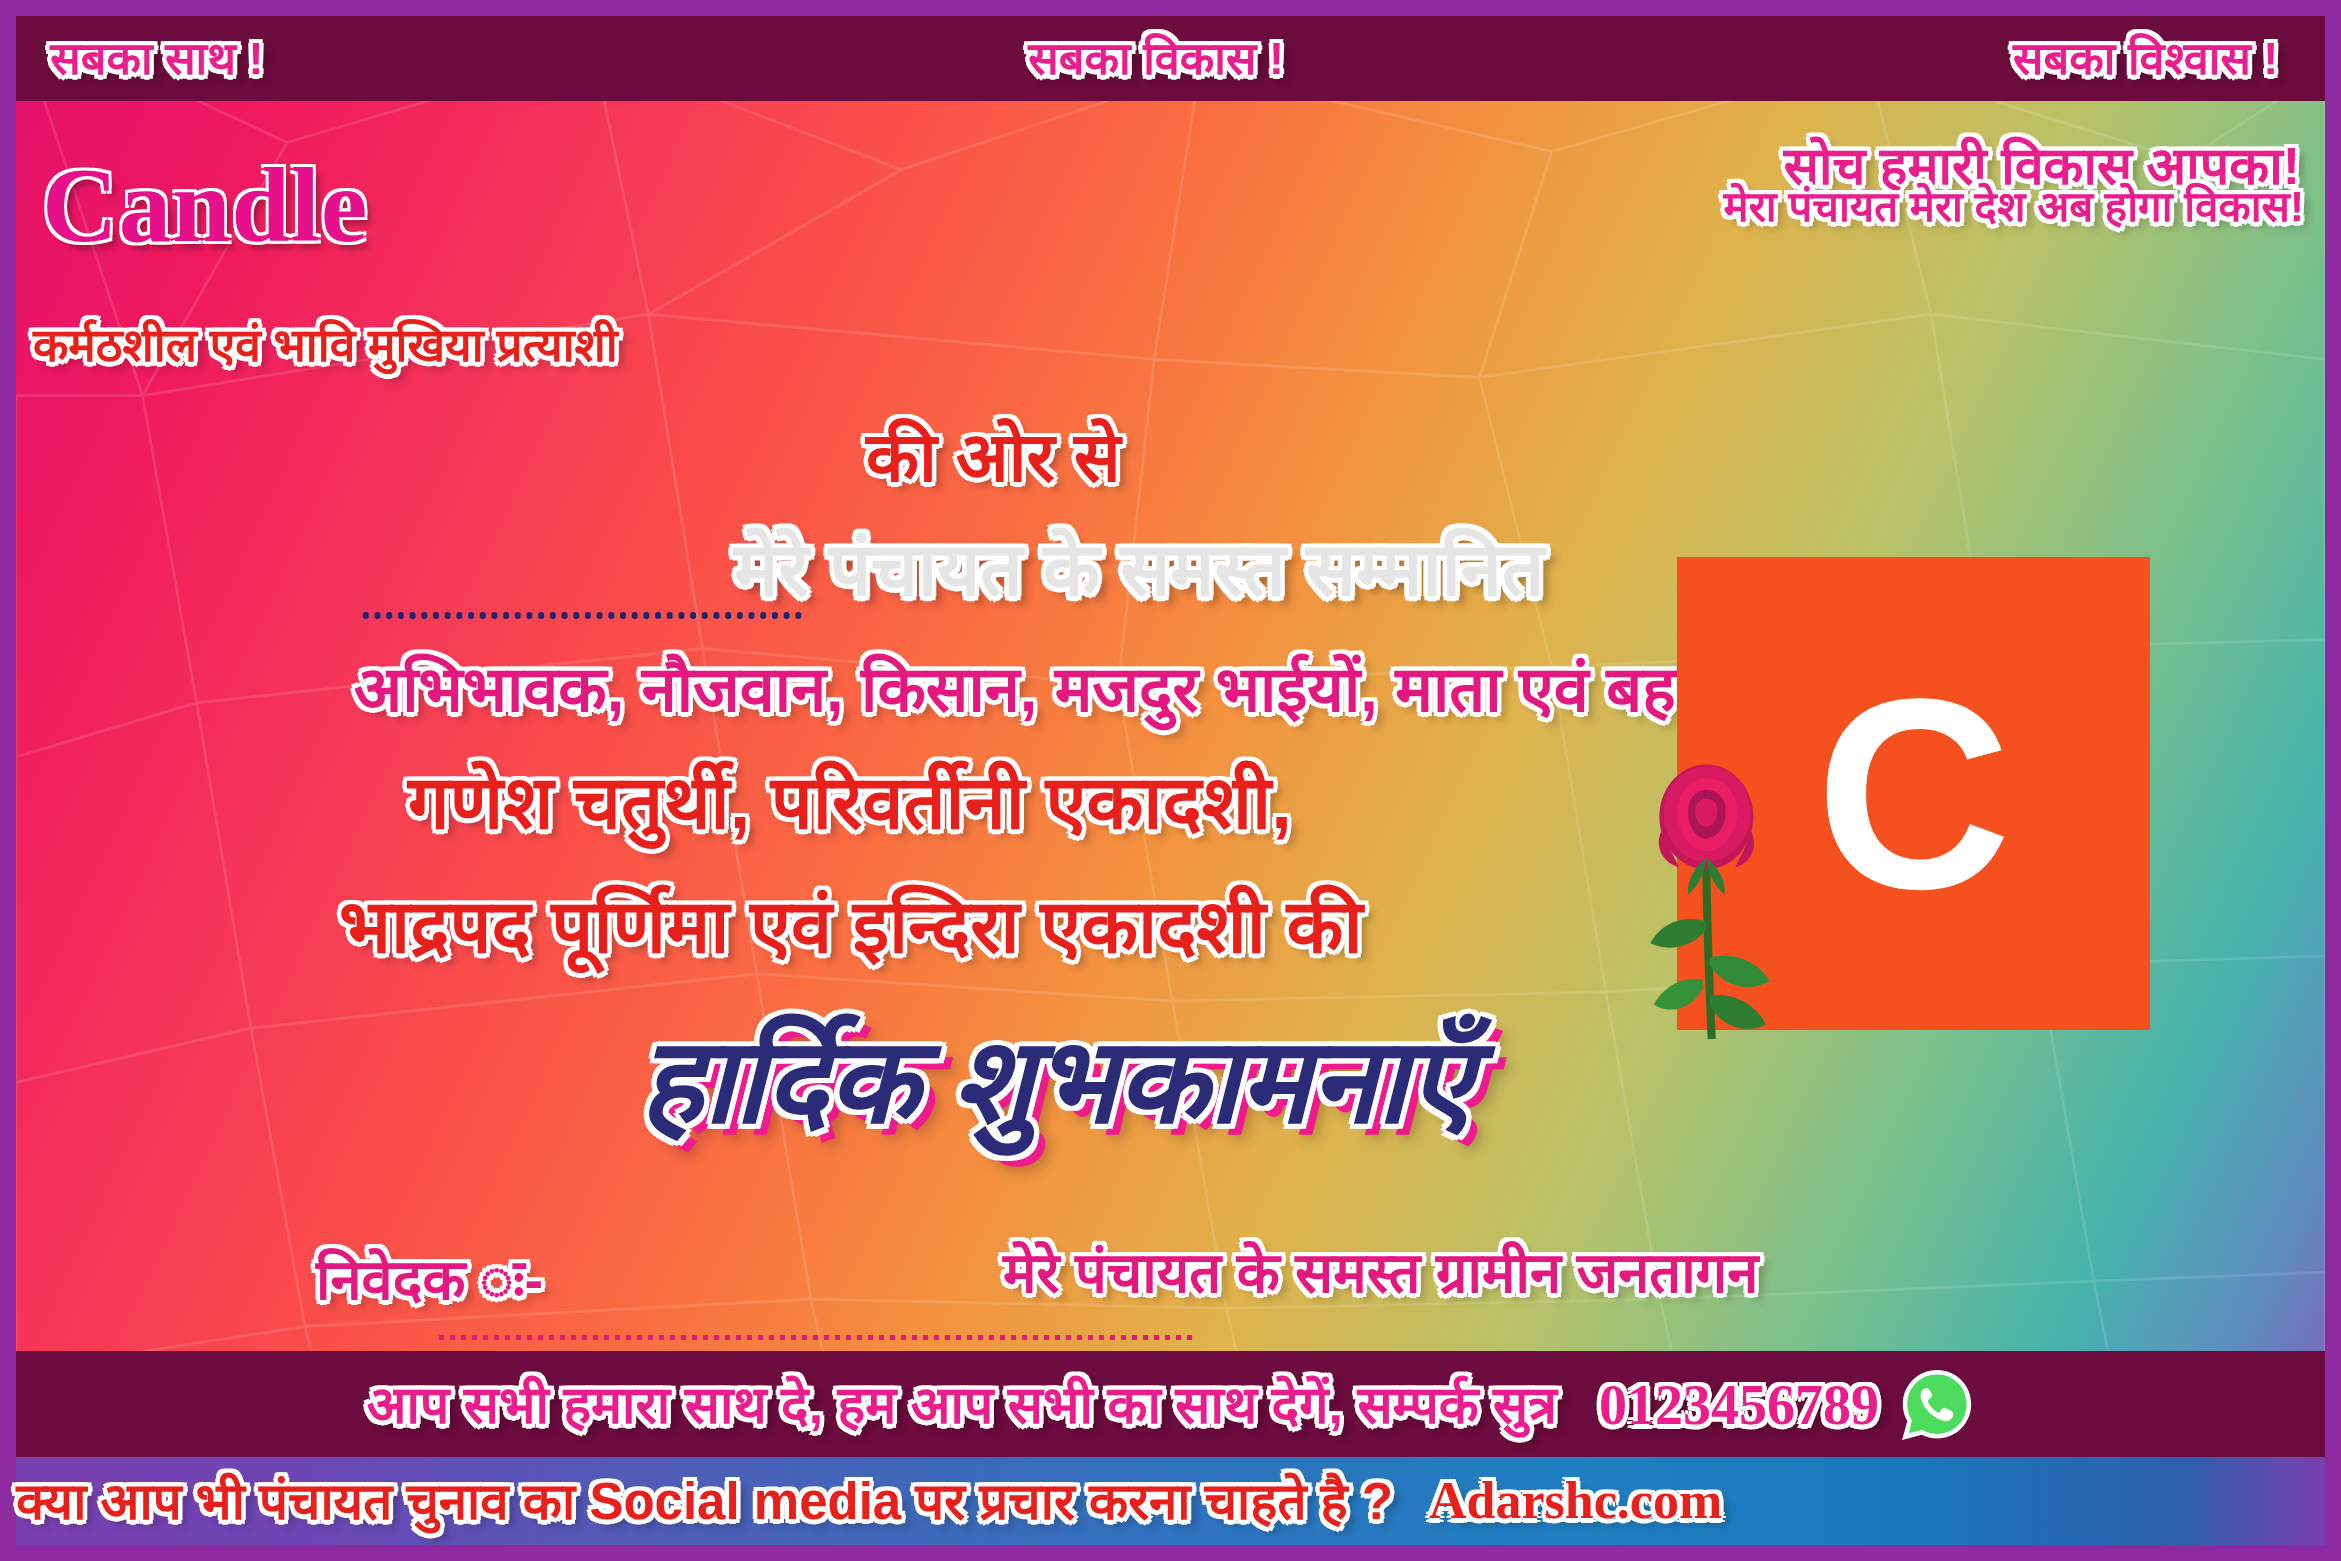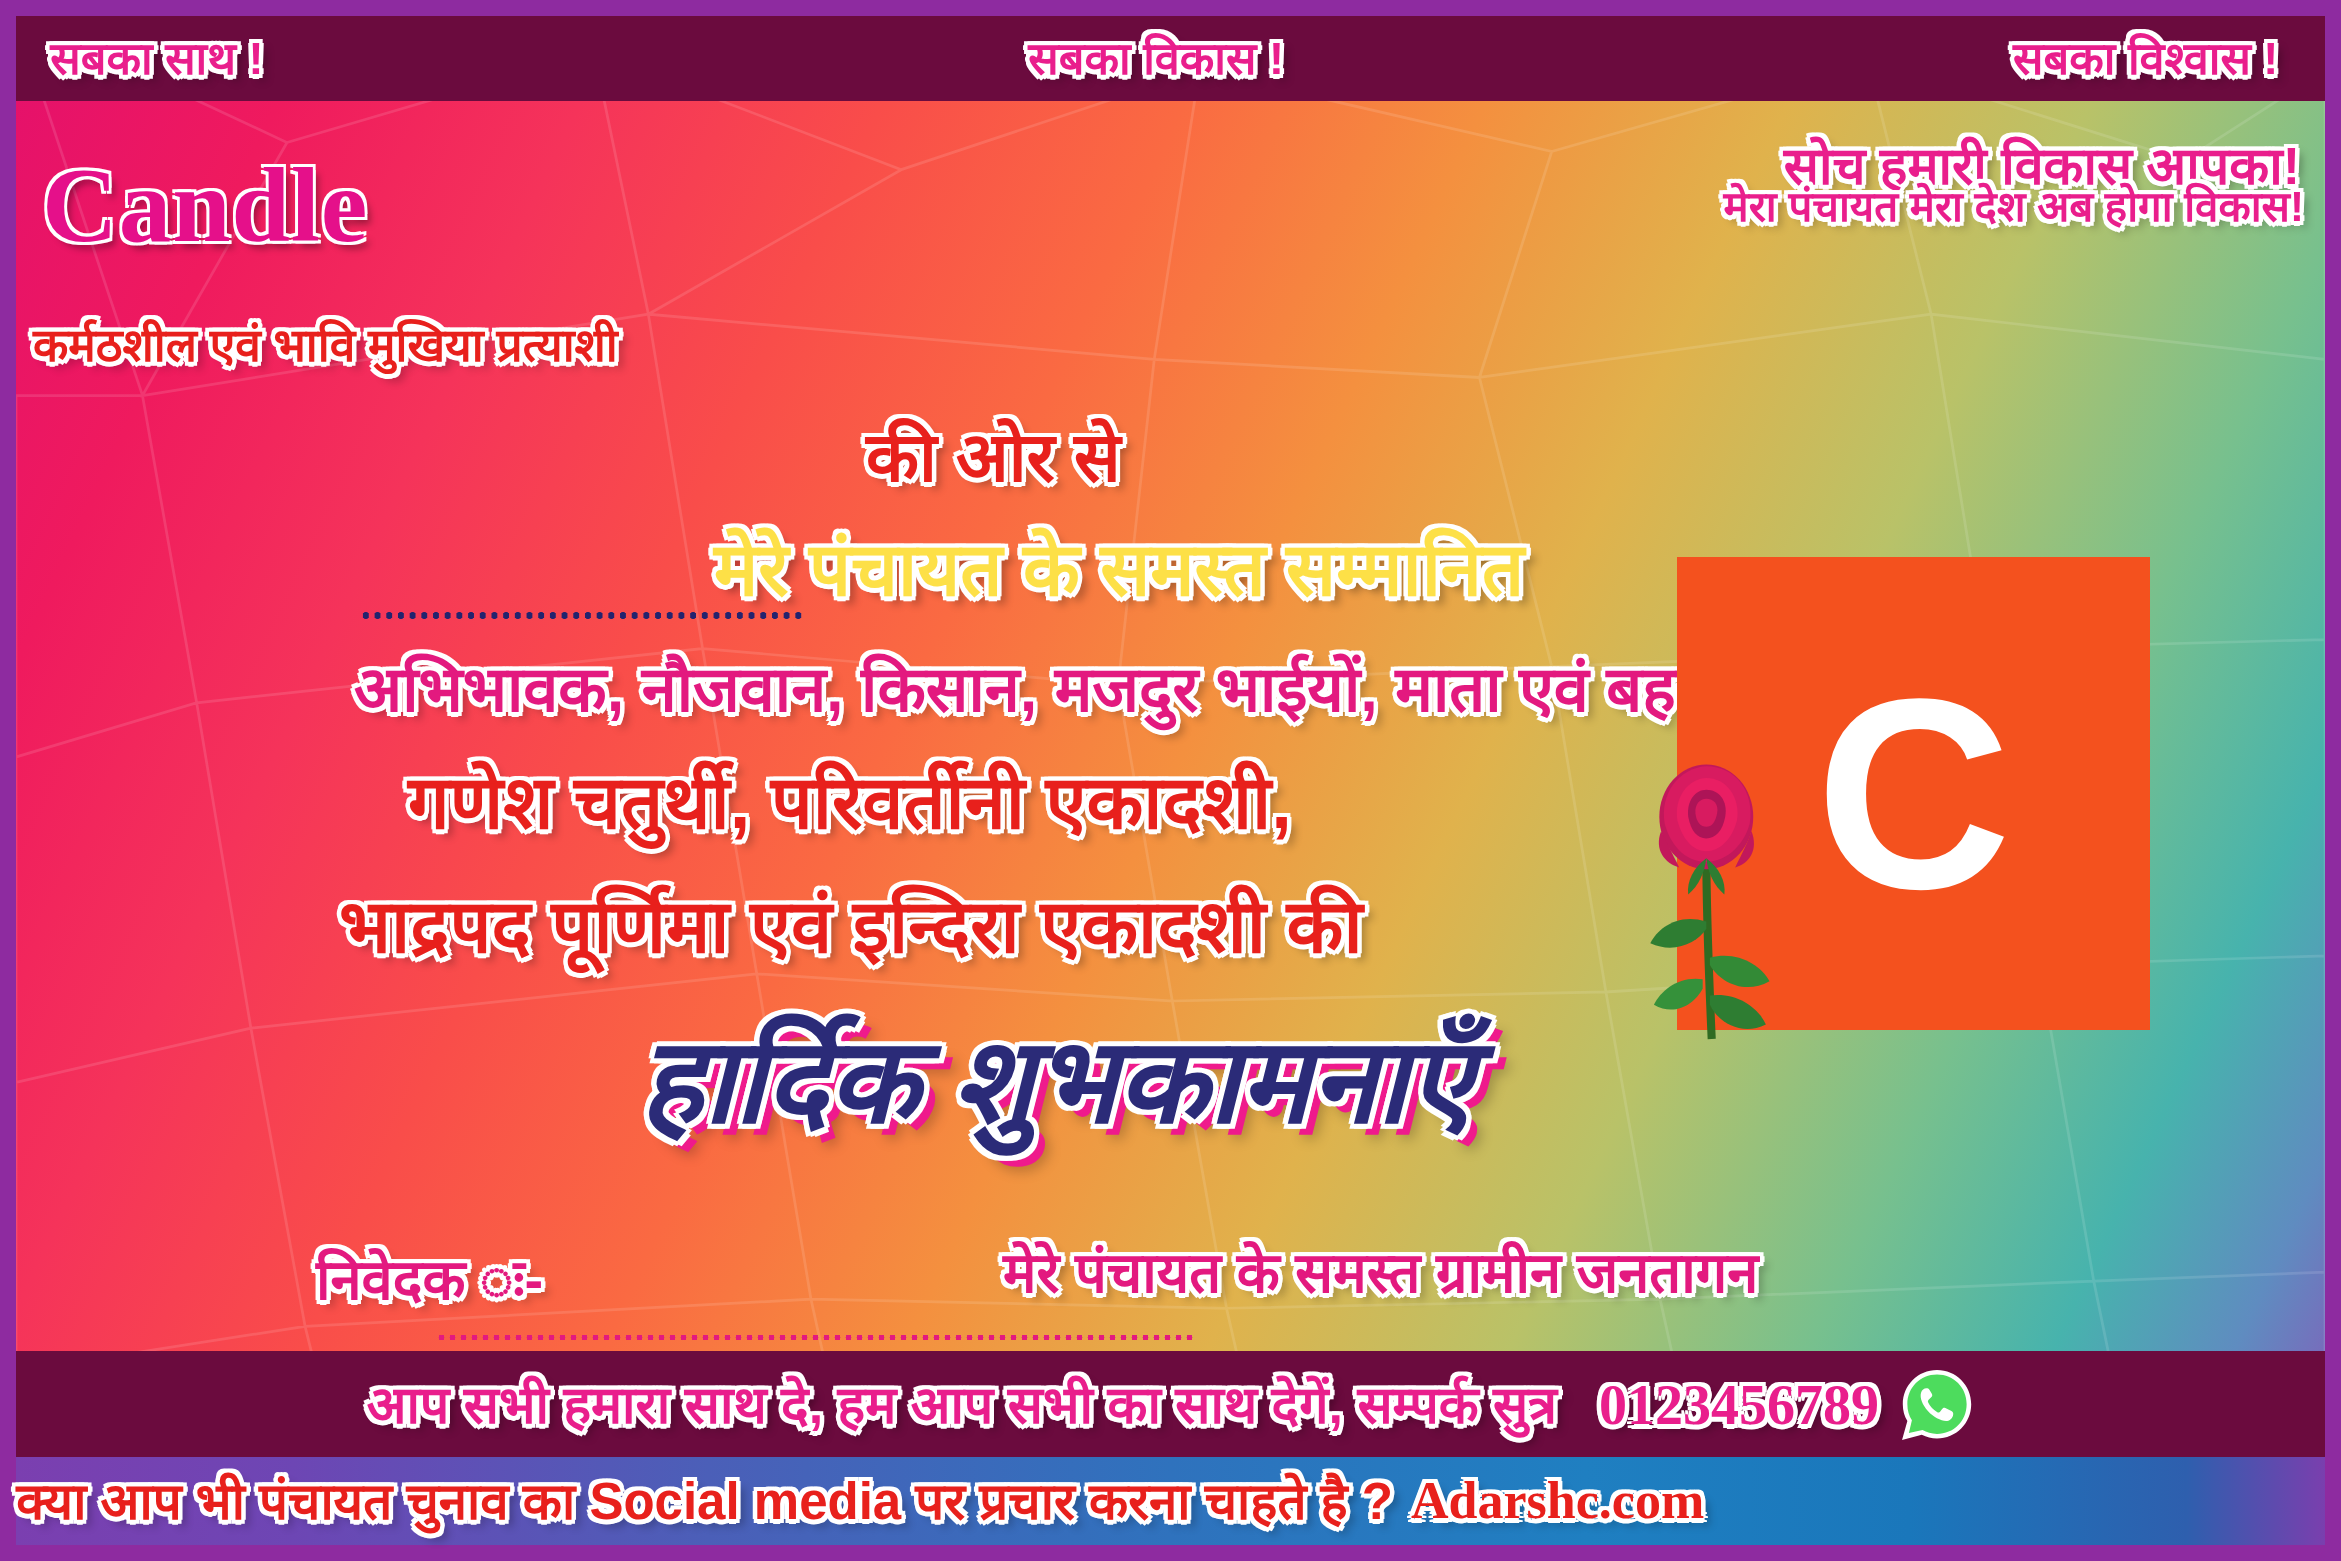--- a/index.html
+++ b/index.html
@@ -60,25 +60,26 @@
       6.3px 6.3px 8.1px rgba(0,0,0,.35);
   }
   .o-red {
     color:#e8201c;
     text-shadow:
       -3.6px -3.6px 0 #fff, 3.6px -3.6px 0 #fff, -3.6px 3.6px 0 #fff, 3.6px 3.6px 0 #fff,
       -4.5px 0 0 #fff, 4.5px 0 0 #fff, 0 -4.5px 0 #fff, 0 4.5px 0 #fff,
       7.2px 7.2px 9px rgba(0,0,0,.30);
   }
   .o-navy {
-    color:#fde047;
+    color:#e5e5e5;
     text-shadow:
       -3.6px -3.6px 0 #fff, 3.6px -3.6px 0 #fff, -3.6px 3.6px 0 #fff, 3.6px 3.6px 0 #fff,
       -4.5px 0 0 #fff, 4.5px 0 0 #fff, 0 -4.5px 0 #fff, 0 4.5px 0 #fff,
       8.1px 8.1px 9px rgba(0,0,0,.30);
+    margin-left: 20px;
   }
   .o-navy-pink {
     color:#2b2b78;
     text-shadow:
       -4.5px -4.5px 0 #fff, 4.5px -4.5px 0 #fff, -4.5px 4.5px 0 #fff, 4.5px 4.5px 0 #fff,
       -5.4px 0 0 #fff, 5.4px 0 0 #fff, 0 -5.4px 0 #fff, 0 5.4px 0 #fff,
       11px 11px 0 #ef1a8c, 14.5px 14.5px 12.6px rgba(0,0,0,.25);
   }
   .o-magenta {
     color:#e3197f;
@@ -222,17 +223,17 @@
                C72 88 89 71 89 49 C89 27 72 10 50 10 Z" fill="#4ddc5d"></path>
       <path d="M36 28 C33 28 30 30 29 34 C27 41 31 50 38 58 C45 66 55 71 62 71
                C66 71 70 68 71 64 C72 61 71 59 69 58 L61 54 C59 53 58 54 57 55 L54 59
                C53 60 52 60 51 60 C48 58 44 55 41 51 C39 48 38 46 38 45 C38 44 39 43 40 42
                L43 39 C44 38 44 37 43 35 L40 30 C39 28 38 28 36 28 Z" fill="#ffffff"></path>
     </svg>
   </div>
 
   <div class="botbar2">
     <span class="otx o-red" style="font-size:51px;">क्या आप भी पंचायत चुनाव का Social media पर प्रचार करना चाहते है ?</span>
-    <span class="otx o-red" style="font-size:52px; margin-left:18px; font-family:'Liberation Serif',serif;">Adarshc.com</span>
+    <span class="otx o-red" style="font-size:52px; margin-left:36px; font-family:'Liberation Serif',serif;">Adarshc.com</span>
   </div>
 
 </div>
 
 
 </body></html>

